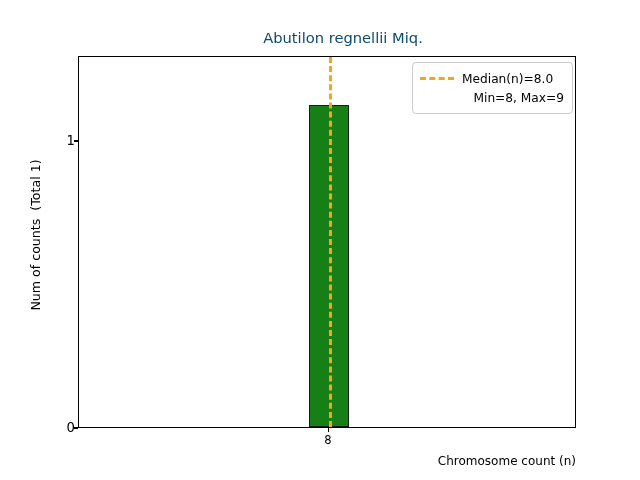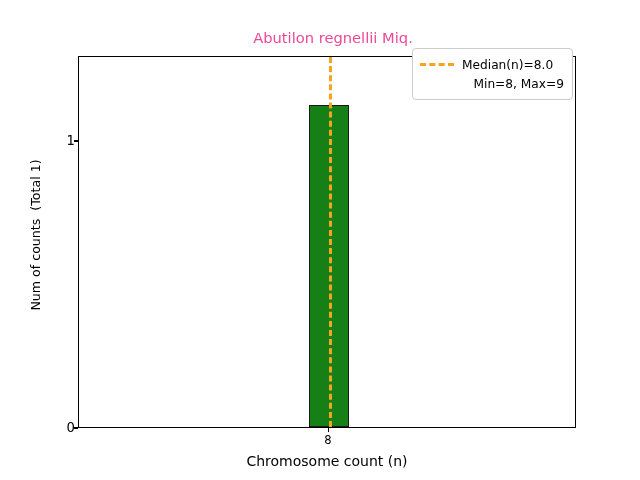--- a/index.html
+++ b/index.html
@@ -20,27 +20,27 @@
     position: absolute;
     left: 0; top: 0;
     width: 640px;
     height: 480px;
     background: #ffffff;
   }
 
   
   #chart-title {
     position: absolute;
-    left: 84px;
+    left: 94px;
     top: 29px;
     width: 498px;
     text-align: center;
     font-size: 14.7px;
     line-height: 17px;
-    color: #ec4899;
+    color: #0c4a6e;
     white-space: nowrap;
   }
 
   
   #plot-area {
     position: absolute;
     left: 78px;
     top: 56px;
     width: 498px;
     height: 372px;
@@ -126,32 +126,32 @@
     text-align: center;
     white-space: nowrap;
   }
   #xtick-8 { left: 308px; top: 434px; width: 40px; }
 
   #x-axis-label {
     position: absolute;
     left: 78px;
     top: 454px;
     width: 498px;
-    text-align: center;
-    font-size: 14px;
+    text-align: right;
+    font-size: 12px;
     line-height: 14px;
     color: #000000;
     white-space: nowrap;
   }
 
   
   #legend {
     position: absolute;
     left: 412px;
-    top: 48px;
+    top: 62px;
     width: 161px;
     box-sizing: border-box;
     background: #ffffff;
     border: 1px solid #cccccc;
     border-radius: 4px;
     padding: 6px 7px 6px 7px;
   }
   .legend-row {
     display: flex;
     align-items: center;

